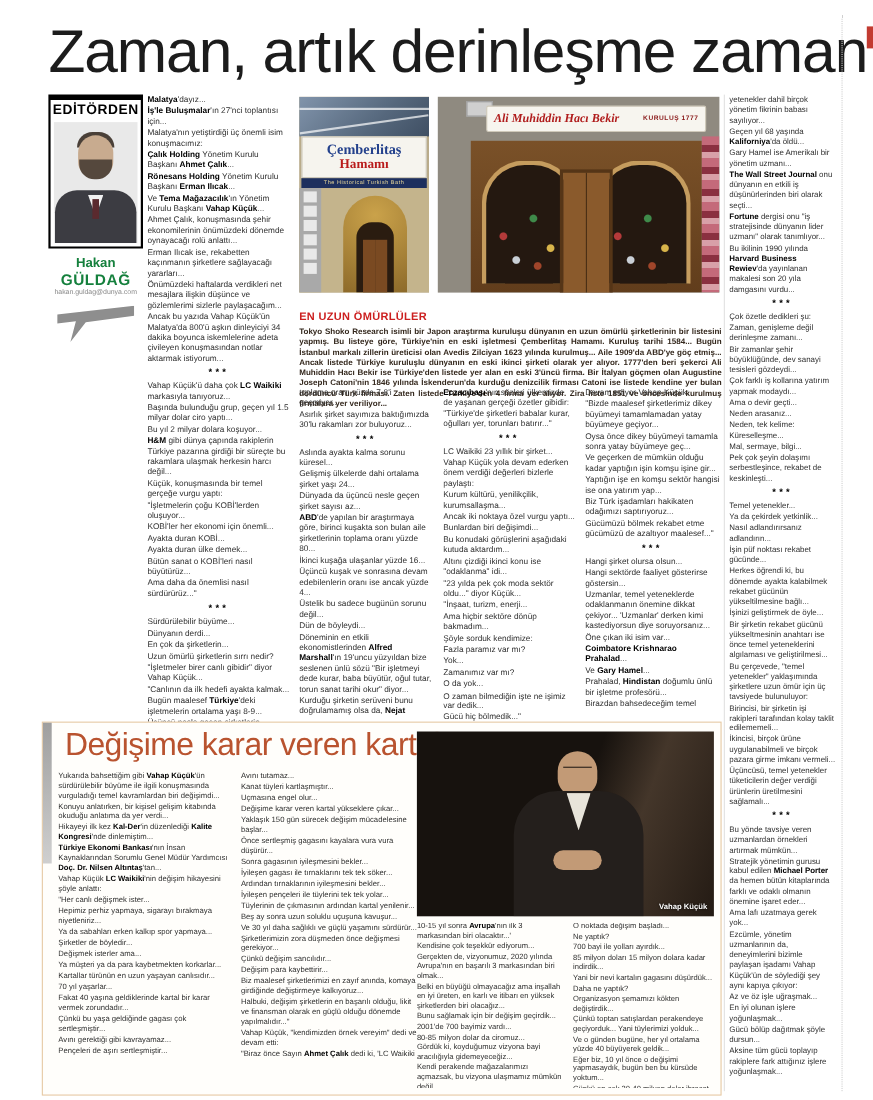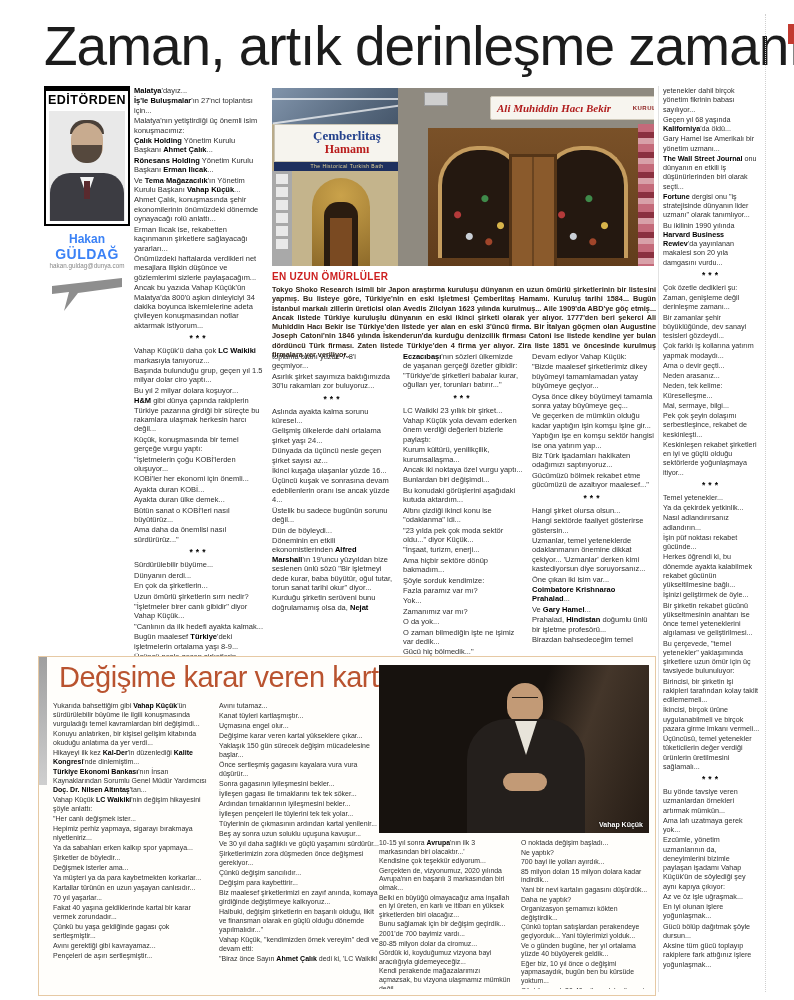--- a/index.html
+++ b/index.html
@@ -13,57 +13,57 @@
   
   #ed-box{left:44px;top:86px;width:86px;height:140px;border:2px solid #000;border-top-width:5px;box-sizing:border-box;background:#fff;}
   #ed-kicker{height:18px;line-height:18px;text-align:center;font-size:12.5px;font-weight:bold;color:#000000;letter-spacing:.5px;}
   #ed-photo{position:absolute;left:3px;right:3px;top:20px;bottom:3px;background:#e9e9e9;overflow:hidden;}
   .ed-head{position:absolute;left:50%;top:12px;transform:translateX(-50%);width:32px;height:38px;border-radius:16px 16px 14px 14px;background:#c8ab8f;}
   .ed-hair{position:absolute;left:50%;top:9px;transform:translateX(-50%);width:34px;height:14px;border-radius:16px 16px 0 0;background:#4a4038;}
   .ed-beard{position:absolute;left:50%;top:34px;transform:translateX(-50%);width:30px;height:18px;border-radius:0 0 14px 14px;background:#55483d;}
   .ed-suit{position:absolute;left:50%;bottom:0;transform:translateX(-50%);width:74px;height:48px;border-radius:20px 20px 0 0;background:#3c3c42;}
   .ed-shirt{position:absolute;left:50%;bottom:24px;transform:translateX(-50%);width:14px;height:20px;background:#f2f2f2;clip-path:polygon(0 0,100% 0,50% 100%);}
   .ed-tie{position:absolute;left:50%;bottom:22px;transform:translateX(-50%);width:6px;height:18px;background:#5a2a2e;}
-  #ed-name{left:44px;top:232px;width:86px;text-align:center;font-weight:bold;color:#3b82f6;}
+  #ed-name{left:44px;top:232px;width:86px;text-align:center;font-weight:bold;color:#15803d;}
   #ed-name .fn{font-size:12px;}
   #ed-name .ln2{font-size:14px;letter-spacing:.5px;}
   #ed-mail{left:36px;top:262px;width:102px;text-align:center;font-size:6.3px;color:#888;}
   #ed-logo{left:52px;top:278px;}
   
   #ed-col{left:134px;top:86px;width:130px;height:578px;overflow:hidden;}
   .ln{margin:0 0 1px 0;font-size:7.5px;line-height:9.4px;}
   .sep{margin:3px 0;text-align:center;font-weight:bold;font-size:8.5px;letter-spacing:3px;color:#000;}
   
-  #photo1{left:272px;top:88px;width:118px;height:178px;background:#b9ab8a;overflow:hidden;padding-left:32px;}
+  #photo1{left:272px;top:88px;width:118px;height:178px;background:#b9ab8a;overflow:hidden;}
   .p1-top{position:absolute;left:0;top:0;right:0;height:36px;background:linear-gradient(135deg,#8194ab 0,#56687d 60%,#3f4f63 100%);}
   .p1-bar{position:absolute;left:0;right:0;height:2px;background:rgba(255,255,255,.7);}
   .p1-sign{position:absolute;left:2px;right:2px;top:36px;height:36px;background:#f6f4ee;border:1px solid #c9c4b4;text-align:center;}
   .p1-sign .l1{font-family:"Liberation Serif",serif;font-weight:bold;color:#24418c;font-size:13px;line-height:15px;margin-top:3px;}
   .p1-sign .l2{font-family:"Liberation Serif",serif;font-weight:bold;color:#b91c1c;font-size:12px;line-height:12px;}
   .p1-strip{position:absolute;left:2px;right:2px;top:74px;height:9px;background:#1d2f5e;color:#e8d79a;font-size:5px;line-height:9px;text-align:center;letter-spacing:.5px;}
   .p1-wall{position:absolute;left:0;right:0;top:83px;bottom:0;background:#c4b48c;}
   .p1-postr{position:absolute;left:0;top:83px;bottom:0;width:20px;background:#a9a9a9;}
   .p1-postr i{display:block;width:12px;height:10px;background:#e9e9e9;margin:3px auto 0;}
   .p1-arch{position:absolute;left:40px;top:90px;width:58px;height:88px;background:radial-gradient(circle at 50% 20%,#caa24a,#8d6a2a);border-radius:29px 29px 0 0;}
   .p1-door{position:absolute;left:52px;top:114px;width:34px;height:64px;background:#2a1c10;border-radius:14px 14px 0 0;}
   .p1-wood{position:absolute;left:58px;top:130px;width:22px;height:48px;background:linear-gradient(90deg,#7a4a22 48%,#3a2410 50%,#7a4a22 52%);}
   #photo2{left:398px;top:88px;width:256px;height:178px;background:#8f8a80;overflow:hidden;}
   .p2-ac{position:absolute;left:26px;top:4px;width:22px;height:12px;background:#cfcfcf;border:1px solid #9a9a9a;}
-  .p2-sign{position:absolute;left:44px;top:8px;width:200px;height:24px;background:#f7f5ef;border:1px solid #cfc9ba;border-radius:2px;display:flex;align-items:center;justify-content:space-between;padding:0 6px;box-sizing:border-box;margin-left:48px;}
+  .p2-sign{position:absolute;left:44px;top:8px;width:200px;height:24px;background:#f7f5ef;border:1px solid #cfc9ba;border-radius:2px;display:flex;align-items:center;justify-content:space-between;padding:0 6px;box-sizing:border-box;}
   .p2-sign .brand{font-family:"Liberation Serif",serif;font-style:italic;font-weight:bold;color:#b01c1c;font-size:11px;white-space:nowrap;}
   .p2-sign .kur{color:#8a1a1a;font-size:6px;font-weight:bold;letter-spacing:.5px;white-space:nowrap;}
   .p2-front{position:absolute;left:30px;right:16px;top:40px;bottom:0;background:linear-gradient(180deg,#7a5128,#613d1c);}
   .p2-win{position:absolute;top:18px;width:78px;height:108px;background:#241810;border:4px solid #c59c5e;border-bottom:none;border-radius:39px 39px 0 0;
           background-image:radial-gradient(circle at 20% 60%,#b43a3a 0 3px,transparent 4px),radial-gradient(circle at 55% 45%,#3f8a4a 0 3px,transparent 4px),radial-gradient(circle at 75% 70%,#d8b44a 0 3px,transparent 4px),radial-gradient(circle at 35% 80%,#c9cfd6 0 3px,transparent 4px),radial-gradient(circle at 60% 85%,#a0452a 0 3px,transparent 4px);}
   .p2-win.w1{left:10px;} .p2-win.w2{right:10px;}
   .p2-door{position:absolute;left:50%;top:26px;transform:translateX(-50%);width:42px;height:112px;background:linear-gradient(90deg,#8a5a2c 48%,#3a240f 50%,#8a5a2c 52%);border:3px solid #553517;}
   .p2-textile{position:absolute;right:0;top:36px;bottom:0;width:16px;background:repeating-linear-gradient(180deg,#c46a7a 0 8px,#8a3040 8px 14px,#d8a0a8 14px 20px);}
   
   #caption{left:272px;top:271px;width:384px;}
-  #caption h3{margin:0 0 3px 0;font-size:10px;color:#cc1f1f;letter-spacing:.3px;}
+  #caption h3{margin:12px 0 3px 0;font-size:10px;color:#cc1f1f;letter-spacing:.3px;}
   #caption .body{font-size:7.3px;line-height:9.3px;font-weight:bold;color:#33271c;text-align:justify;}
   
   #colA{left:272px;top:352px;width:122px;height:308px;overflow:hidden;}
   #colB{left:403px;top:352px;width:120px;height:308px;overflow:hidden;}
   #colC{left:532px;top:352px;width:122px;height:308px;overflow:hidden;}
   
   #rule-right{left:658px;top:86px;height:906px;border-left:1px solid #e2e2e2;}
   #rule-edge{left:765px;top:14px;height:978px;border-left:1px dotted #cfcfcf;}
   #colR{left:663px;top:86px;width:97px;height:906px;overflow:hidden;}
   #colR .ln{font-size:7.2px;line-height:9.25px;}
@@ -189,20 +189,21 @@
   <div class="body">Tokyo Shoko Research isimli bir Japon araştırma kuruluşu dünyanın en uzun ömürlü şirketlerinin bir listesini yapmış. Bu listeye göre, Türkiye'nin en eski işletmesi Çemberlitaş Hamamı. Kuruluş tarihi 1584... Bugün İstanbul markalı zillerin üreticisi olan Avedis Zilciyan 1623 yılında kurulmuş... Aile 1909'da ABD'ye göç etmiş... Ancak listede Türkiye kuruluşlu dünyanın en eski ikinci şirketi olarak yer alıyor. 1777'den beri şekerci Ali Muhiddin Hacı Bekir ise Türkiye'den listede yer alan en eski 3'üncü firma. Bir İtalyan göçmen olan Augustine Joseph Catoni'nin 1846 yılında İskenderun'da kurduğu denizcilik firması Catoni ise listede kendine yer bulan dördüncü Türk firması. Zaten listede Türkiye'den 4 firma yer alıyor. Zira liste 1851 ve öncesinde kurulmuş firmalara yer veriliyor...</div>
 </div>
 
 <div class="abs" id="colA">
     <p class="ln">toplama oranı yüzde 7-8'i geçmiyor...</p>
     <p class="ln">Asırlık şirket sayımıza baktığımızda 30'lu rakamları zor buluyoruz...</p>
     <p class="sep">***</p>
     <p class="ln">Aslında ayakta kalma sorunu küresel...</p>
     <p class="ln">Gelişmiş ülkelerde dahi ortalama şirket yaşı 24...</p>
     <p class="ln">Dünyada da üçüncü nesle geçen şirket sayısı az...</p>
+    <p class="ln"><b>ABD</b>'de yapılan bir araştırmaya göre, birinci kuşakta son bulan aile şirketlerinin toplama oranı yüzde 80...</p>
     <p class="ln">İkinci kuşağa ulaşanlar yüzde 16...</p>
     <p class="ln">Üçüncü kuşak ve sonrasına devam edebilenlerin oranı ise ancak yüzde 4...</p>
     <p class="ln">Üstelik bu sadece bugünün sorunu değil...</p>
     <p class="ln">Dün de böyleydi...</p>
     <p class="ln">Döneminin en etkili ekonomistlerinden <b>Alfred Marshall</b>'ın 19'uncu yüzyıldan bize seslenen ünlü sözü "Bir işletmeyi dede kurar, baba büyütür, oğul tutar, torun sanat tarihi okur" diyor...</p>
     <p class="ln">Kurduğu şirketin serüveni bunu doğrulamamış olsa da, <b>Nejat</b></p>
   </div>
 <div class="abs" id="colB">
     <p class="ln"><b>Eczacıbaşı</b>'nın sözleri ülkemizde de yaşanan gerçeği özetler gibidir: "Türkiye'de şirketleri babalar kurar, oğulları yer, torunları batırır..."</p>
     <p class="sep">***</p>
@@ -255,35 +256,35 @@
     <p class="sep">***</p>
     <p class="ln">Çok özetle dedikleri şu:</p>
     <p class="ln">Zaman, genişleme değil derinleşme zamanı...</p>
     <p class="ln">Bir zamanlar şehir büyüklüğünde, dev sanayi tesisleri gözdeydi...</p>
     <p class="ln">Çok farklı iş kollarına yatırım yapmak modaydı...</p>
     <p class="ln">Ama o devir geçti...</p>
     <p class="ln">Neden arasanız...</p>
     <p class="ln">Neden, tek kelime: Küreselleşme...</p>
     <p class="ln">Mal, sermaye, bilgi...</p>
     <p class="ln">Pek çok şeyin dolaşımı serbestleşince, rekabet de keskinleşti...</p>
-    <p class="ln">Keskinleşen rekabet şirketleri en iyi ve güçlü olduğu sektörlerde yoğunlaşmaya itiyor...</p>
     <p class="sep">***</p>
     <p class="ln">Temel yetenekler...</p>
     <p class="ln">Ya da çekirdek yetkinlik...</p>
     <p class="ln">Nasıl adlandırırsanız adlandırın...</p>
     <p class="ln">İşin püf noktası rekabet gücünde...</p>
     <p class="ln">Herkes öğrendi ki, bu dönemde ayakta kalabilmek rekabet gücünün yükseltilmesine bağlı...</p>
     <p class="ln">İşinizi geliştirmek de öyle...</p>
     <p class="ln">Bir şirketin rekabet gücünü yükseltmesinin anahtarı ise önce temel yeteneklerini algılaması ve geliştirilmesi...</p>
     <p class="ln">Bu çerçevede, "temel yetenekler" yaklaşımında şirketlere uzun ömür için üç tavsiyede bulunuluyor:</p>
     <p class="ln">Birincisi, bir şirketin işi rakipleri tarafından kolay taklit edilememeli...</p>
     <p class="ln">İkincisi, birçok ürüne uygulanabilmeli ve birçok pazara girme imkanı vermeli...</p>
     <p class="ln">Üçüncüsü, temel yetenekler tüketicilerin değer verdiği ürünlerin üretilmesini sağlamalı...</p>
     <p class="sep">***</p>
     <p class="ln">Bu yönde tavsiye veren uzmanlardan örnekleri artırmak mümkün...</p>
+    <p class="ln">Stratejik yönetimin gurusu kabul edilen <b>Michael Porter</b> da hemen bütün kitaplarında farklı ve odaklı olmanın önemine işaret eder...</p>
     <p class="ln">Ama lafı uzatmaya gerek yok...</p>
     <p class="ln">Ezcümle, yönetim uzmanlarının da, deneyimlerini bizimle paylaşan işadamı Vahap Küçük'ün de söylediği şey aynı kapıya çıkıyor:</p>
     <p class="ln">Az ve öz işle uğraşmak...</p>
     <p class="ln">En iyi olunan işlere yoğunlaşmak...</p>
     <p class="ln">Gücü bölüp dağıtmak şöyle dursun...</p>
     <p class="ln">Aksine tüm gücü toplayıp rakiplere fark attığınız işlere yoğunlaşmak...</p>
   </div>
 
 <div class="abs" id="eagle-box">
   <div class="abs" id="box-stripe"></div>

